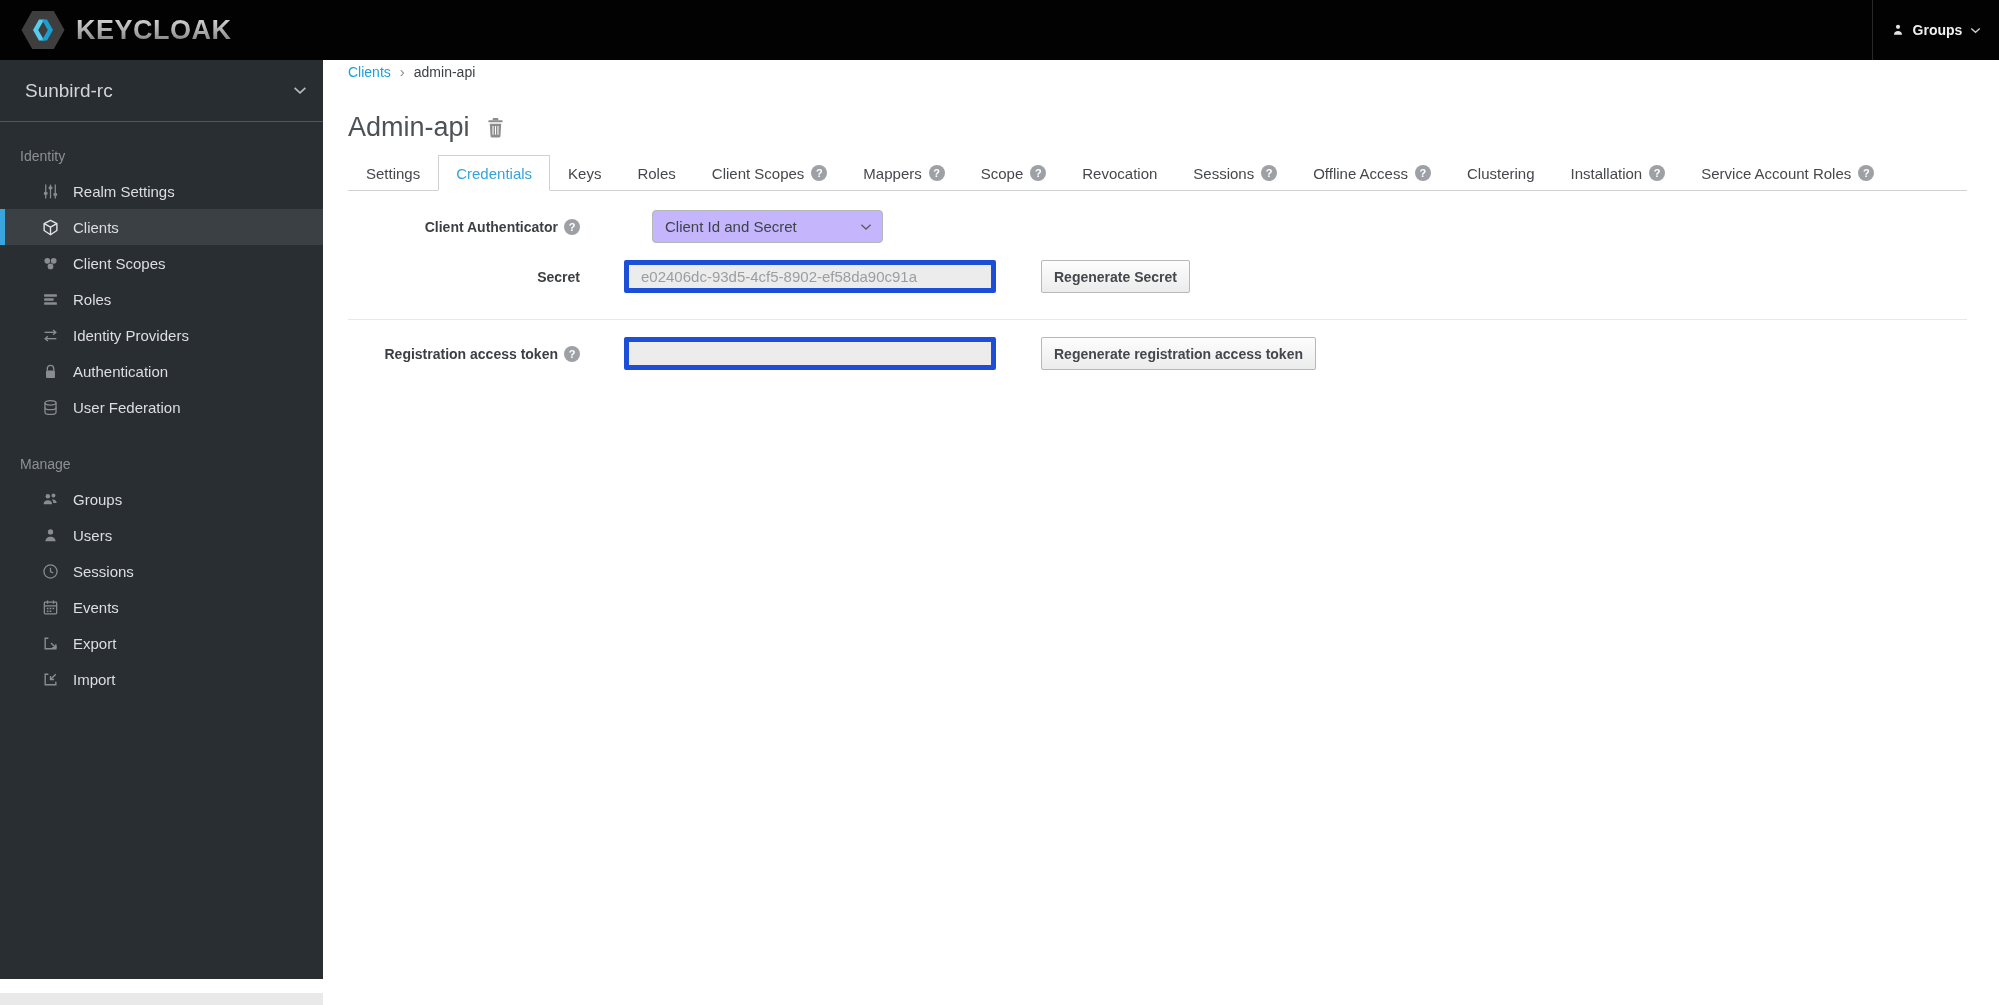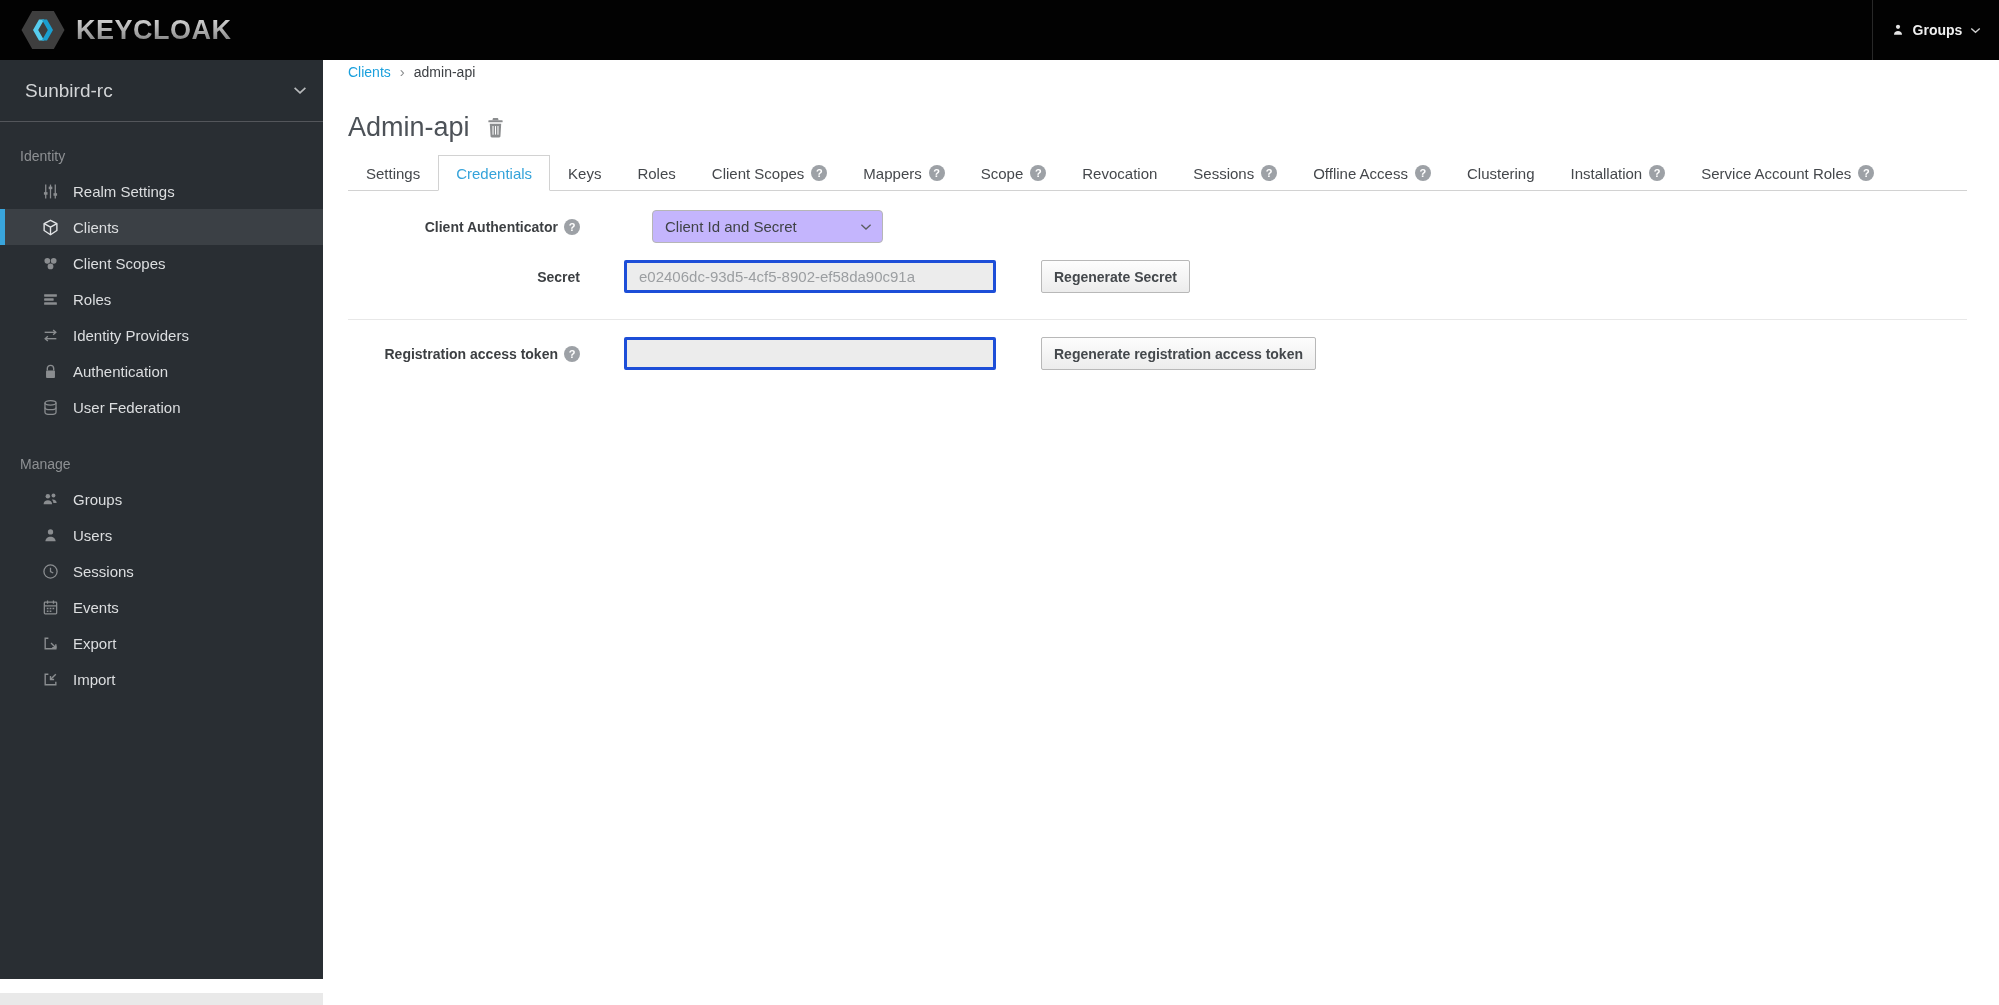--- a/index.html
+++ b/index.html
@@ -124,21 +124,21 @@
   .form-control-wrap { margin-left:44px; display:flex; align-items:center; }
   .select {
     width:231px; height:33px; background:#c4b5fd;
     border:1px solid #b6b6b6; border-radius:4px;
     display:flex; align-items:center; justify-content:space-between;
     padding:0 10px 0 12px; font-size:15px; color:#3f4246; cursor:pointer;margin-left:28px;
   }
   .select .caret { color:#5a5d60; }
   .text-input {
     width:372px; height:33px;
-    background:#ececec; border:3px solid #1d4ed8; border-radius:2px;
+    background:#ececec; border:5px solid #1d4ed8; border-radius:2px;
     padding:0 12px; font-size:15px; color:#9b9ea1;
     font-family:"Liberation Sans","DejaVu Sans",sans-serif;
   }
   .btn {
     margin-left:45px; height:33px; padding:0 12px;
     background:linear-gradient(180deg,#fdfdfd 0%,#ececec 100%);
     border:1px solid #b8b8b8; border-radius:2px;
     font-size:14px; font-weight:700; color:#44484c; cursor:pointer;
     font-family:"Liberation Sans","DejaVu Sans",sans-serif; white-space:nowrap;
   }

